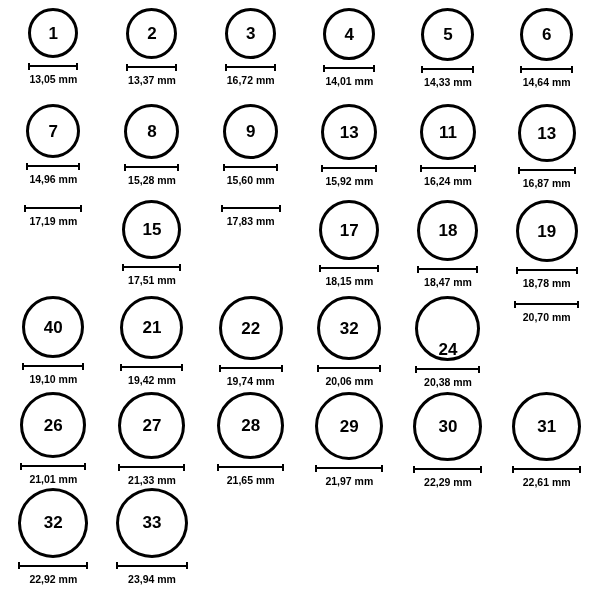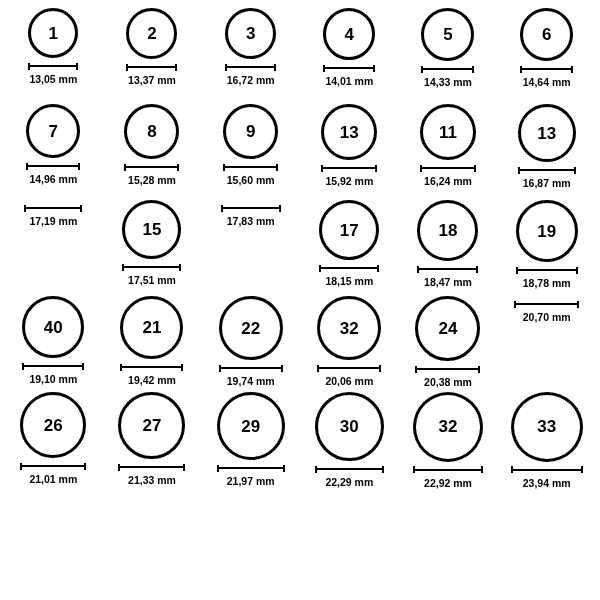--- a/index.html
+++ b/index.html
@@ -274,21 +274,21 @@
       <div class="cell">
         <div class="ring" style="width: 64px; height: 64px;">
           <span class="ring-label">32</span>
         </div>
         <div class="measure">
           <div class="bar" style="width: 64px;"></div>
         </div>
         <div class="size-text">20,06 mm</div>
       </div>
       <div class="cell">
-        <div class="ring" style="width: 65px; height: 65px;">
+        <div class="ring" style="width: 65px; height: 65px; align-items: flex-end;">
           <span class="ring-label">24</span>
         </div>
         <div class="measure">
           <div class="bar" style="width: 65px;"></div>
         </div>
         <div class="size-text">20,38 mm</div>
       </div>
       <div class="cell">
         <div class="measure">
           <div class="bar" style="width: 65px;"></div>
@@ -307,36 +307,54 @@
       <div class="cell">
         <div class="ring" style="width: 67px; height: 67px;">
           <span class="ring-label">27</span>
         </div>
         <div class="measure">
           <div class="bar" style="width: 67px;"></div>
         </div>
         <div class="size-text">21,33 mm</div>
       </div>
       <div class="cell">
+        <div class="ring" style="width: 67px; height: 67px;">
+          <span class="ring-label">28</span>
+        </div>
+        <div class="measure">
+          <div class="bar" style="width: 67px;"></div>
+        </div>
+        <div class="size-text">21,65 mm</div>
+      </div>
+      <div class="cell">
         <div class="ring" style="width: 68px; height: 68px;">
           <span class="ring-label">29</span>
         </div>
         <div class="measure">
           <div class="bar" style="width: 68px;"></div>
         </div>
         <div class="size-text">21,97 mm</div>
       </div>
       <div class="cell">
         <div class="ring" style="width: 69px; height: 69px;">
           <span class="ring-label">30</span>
         </div>
         <div class="measure">
           <div class="bar" style="width: 69px;"></div>
         </div>
         <div class="size-text">22,29 mm</div>
+      </div>
+      <div class="cell">
+        <div class="ring" style="width: 69px; height: 69px;">
+          <span class="ring-label">31</span>
+        </div>
+        <div class="measure">
+          <div class="bar" style="width: 69px;"></div>
+        </div>
+        <div class="size-text">22,61 mm</div>
       </div>
       <div class="cell">
         <div class="ring" style="width: 70px; height: 70px;">
           <span class="ring-label">32</span>
         </div>
         <div class="measure">
           <div class="bar" style="width: 70px;"></div>
         </div>
         <div class="size-text">22,92 mm</div>
       </div>

